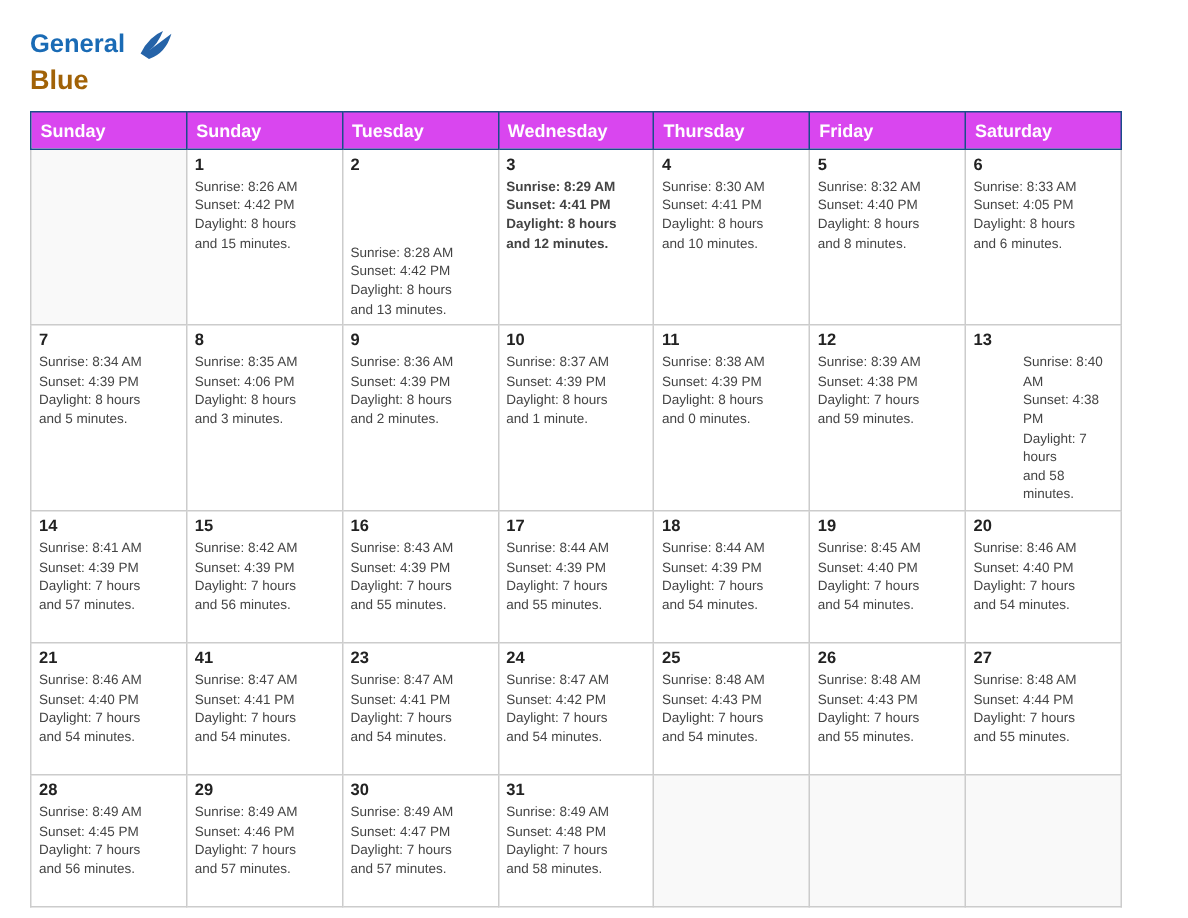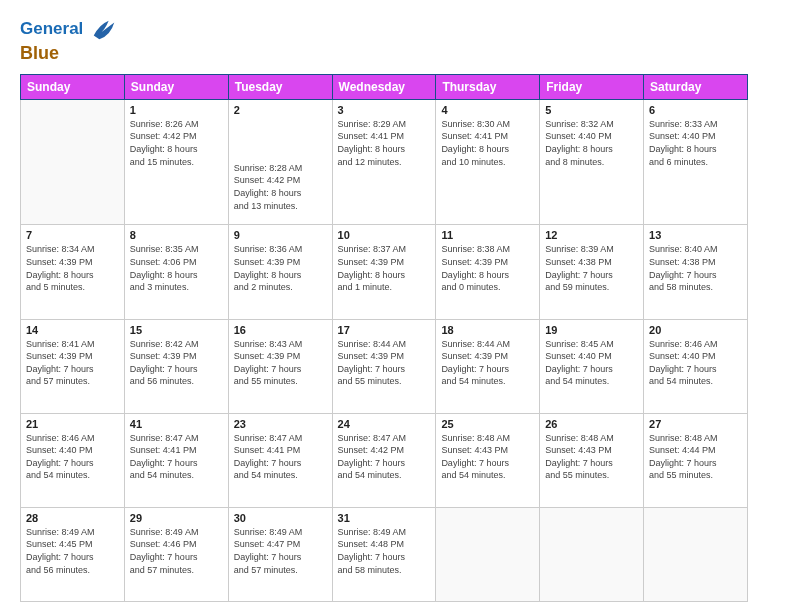--- a/index.html
+++ b/index.html
@@ -136,21 +136,21 @@
           </td>
           <td>
             <div class="cell-day">2</div>
             <div class="cell-info" style="white-space: pre-line; margin-top: 46px;">Sunrise: 8:28 AM
 Sunset: 4:42 PM
 Daylight: 8 hours
 and 13 minutes.</div>
           </td>
           <td>
             <div class="cell-day">3</div>
-            <div class="cell-info" style="white-space: pre-line;">Sunrise: 8:29 AM
+            <div class="cell-info" style="white-space: pre-line; font-weight: bold;">Sunrise: 8:29 AM
 Sunset: 4:41 PM
 Daylight: 8 hours
 and 12 minutes.</div>
           </td>
           <td>
             <div class="cell-day">4</div>
             <div class="cell-info" style="white-space: pre-line;">Sunrise: 8:30 AM
 Sunset: 4:41 PM
 Daylight: 8 hours
 and 10 minutes.</div>
@@ -158,21 +158,21 @@
           <td>
             <div class="cell-day">5</div>
             <div class="cell-info" style="white-space: pre-line;">Sunrise: 8:32 AM
 Sunset: 4:40 PM
 Daylight: 8 hours
 and 8 minutes.</div>
           </td>
           <td>
             <div class="cell-day">6</div>
             <div class="cell-info" style="white-space: pre-line;">Sunrise: 8:33 AM
-Sunset: 4:40 PM
+Sunset: 4:05 PM
 Daylight: 8 hours
 and 6 minutes.</div>
           </td>
         </tr>
         <tr>
           <td>
             <div class="cell-day">7</div>
             <div class="cell-info" style="white-space: pre-line;">Sunrise: 8:34 AM
 Sunset: 4:39 PM
 Daylight: 8 hours
@@ -208,21 +208,21 @@
           </td>
           <td>
             <div class="cell-day">12</div>
             <div class="cell-info" style="white-space: pre-line;">Sunrise: 8:39 AM
 Sunset: 4:38 PM
 Daylight: 7 hours
 and 59 minutes.</div>
           </td>
           <td>
             <div class="cell-day">13</div>
-            <div class="cell-info" style="white-space: pre-line;">Sunrise: 8:40 AM
+            <div class="cell-info" style="white-space: pre-line; margin-left: 33px;">Sunrise: 8:40 AM
 Sunset: 4:38 PM
 Daylight: 7 hours
 and 58 minutes.</div>
           </td>
         </tr>
         <tr>
           <td>
             <div class="cell-day">14</div>
             <div class="cell-info" style="white-space: pre-line;">Sunrise: 8:41 AM
 Sunset: 4:39 PM

